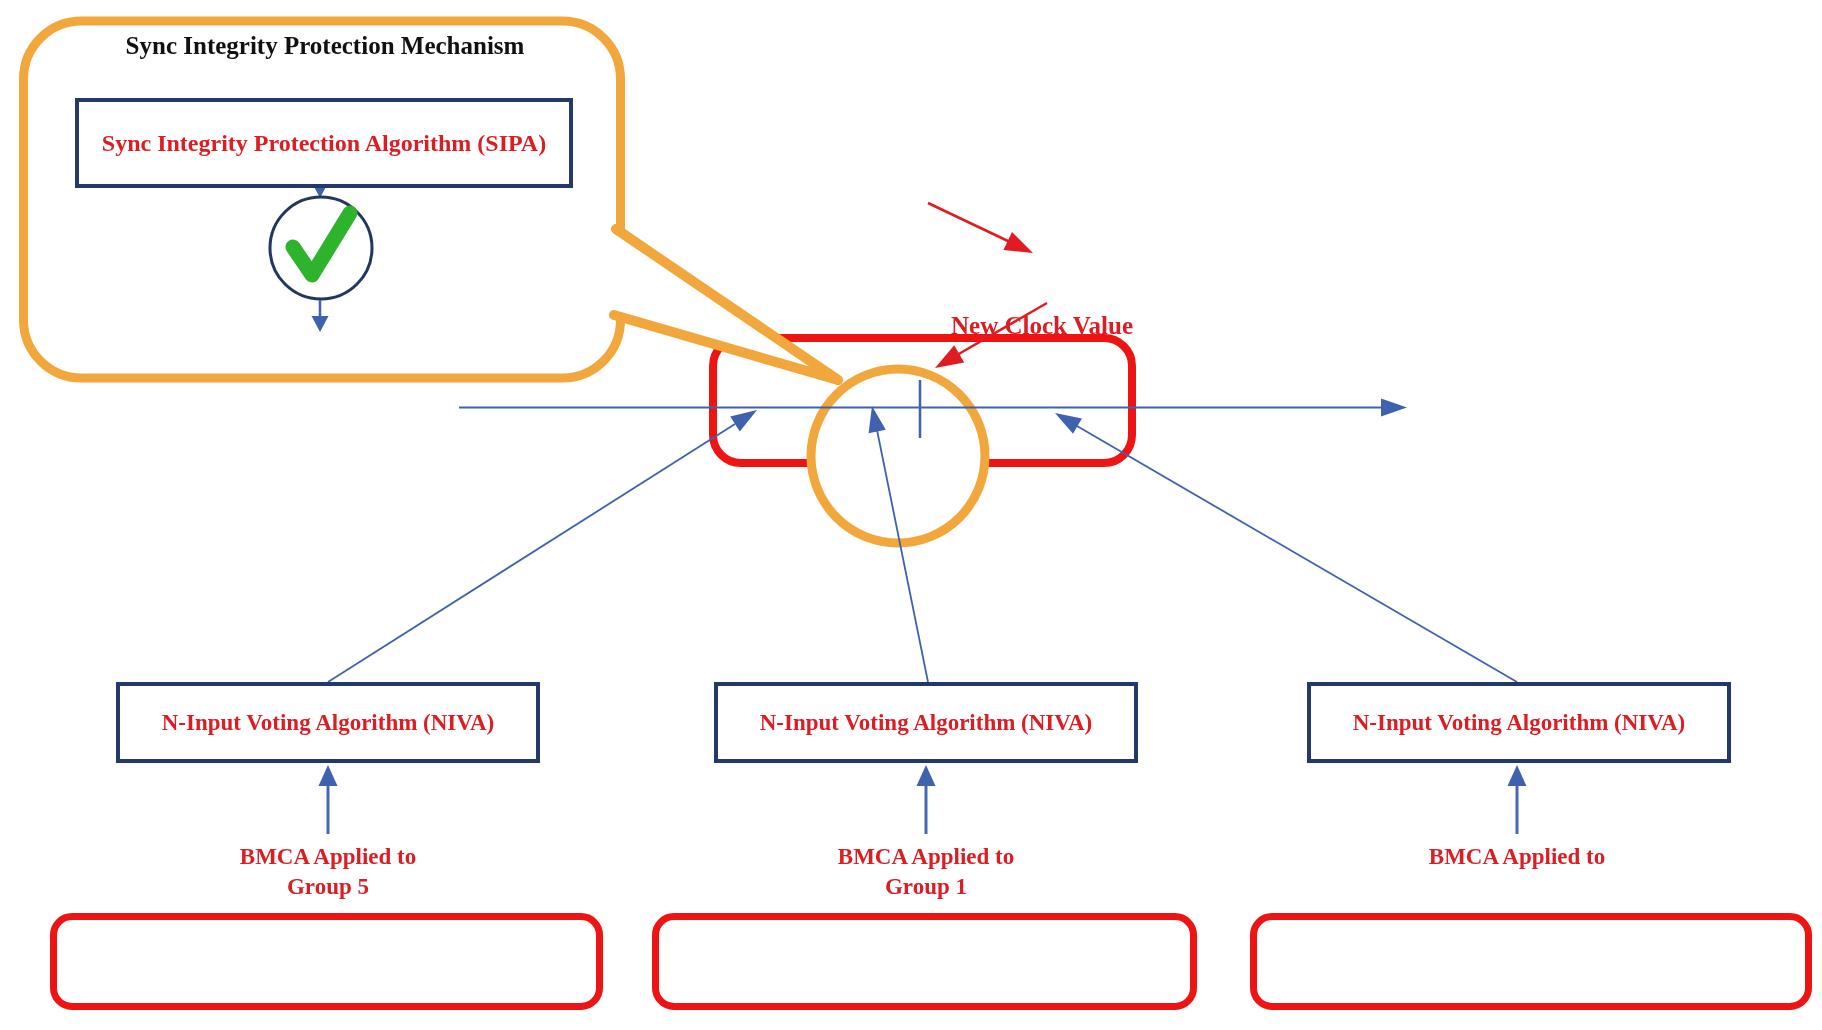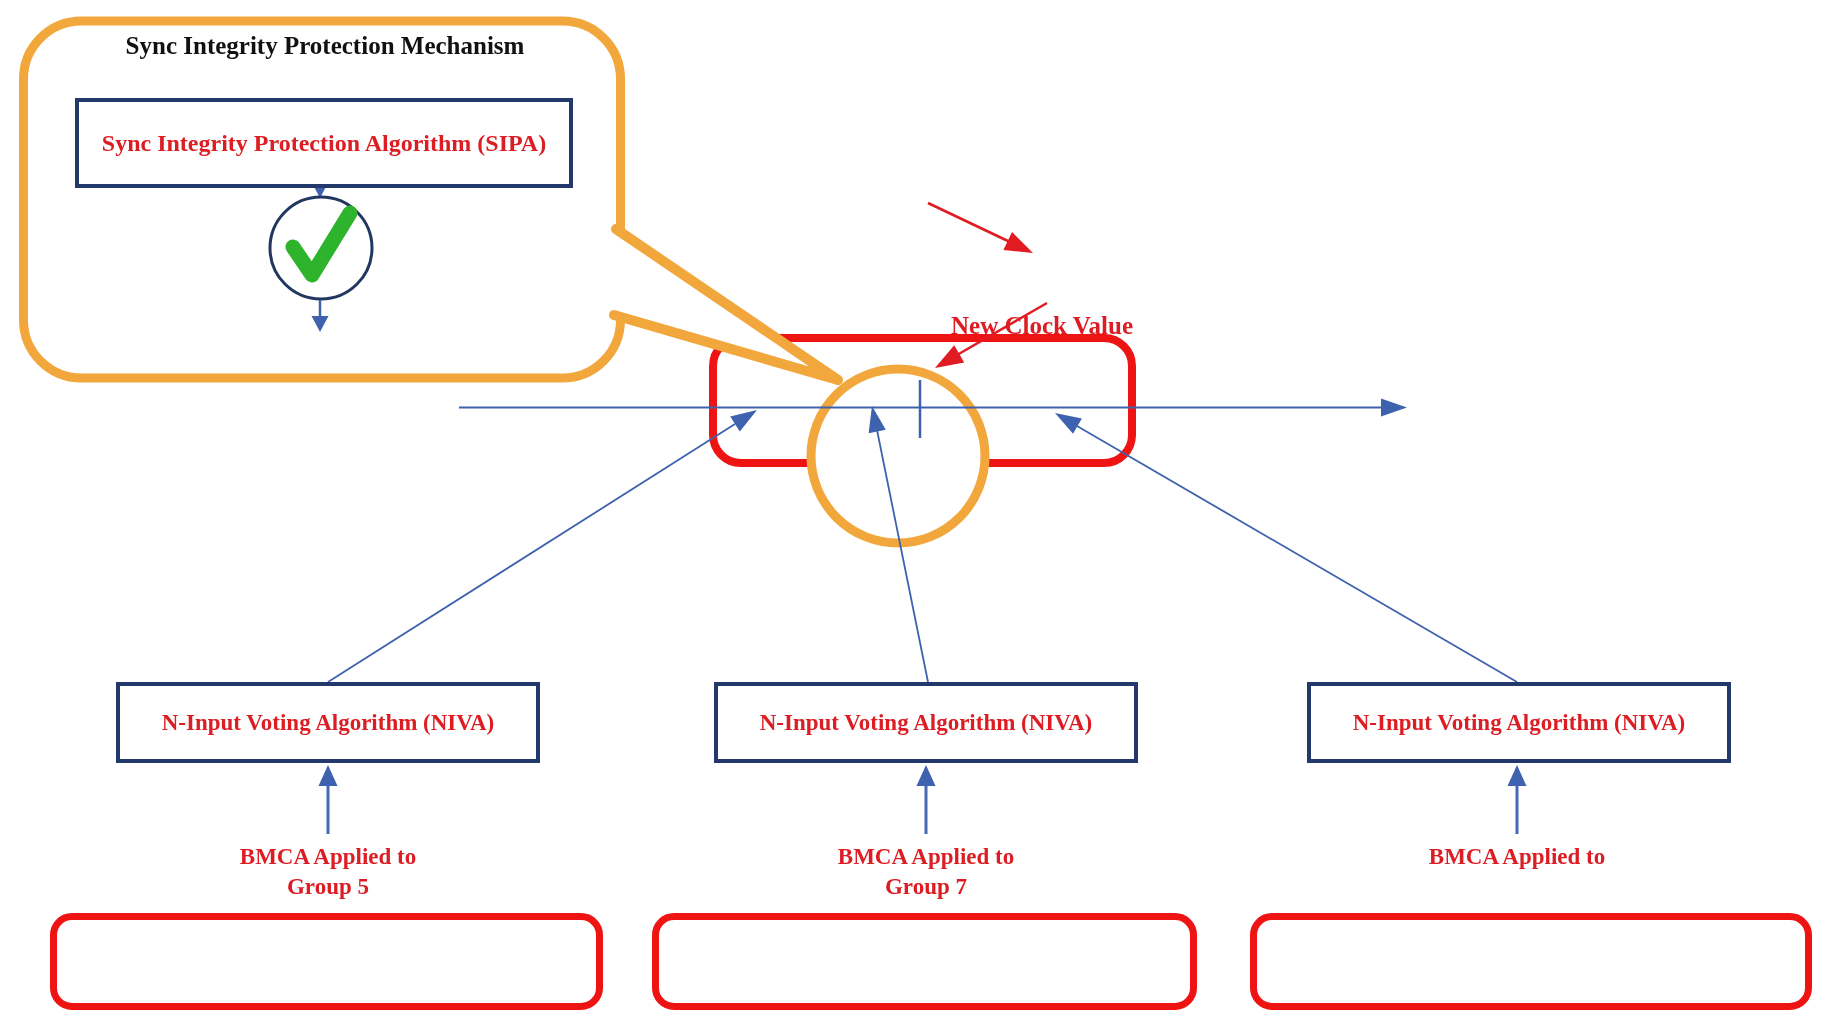--- a/index.html
+++ b/index.html
@@ -93,21 +93,21 @@
   <div class="abs navy-box" style="left:1307px;top:682px;width:424px;height:81px;font-size:23px;">
     <span>N-Input Voting Algorithm (NIVA)</span>
   </div>
 
   <div class="abs red-label" style="left:198px;top:842px;width:260px;font-size:23px;line-height:30px;">
     <div>BMCA Applied to</div>
     <div>Group 5</div>
   </div>
   <div class="abs red-label" style="left:796px;top:842px;width:260px;font-size:23px;line-height:30px;">
     <div>BMCA Applied to</div>
-    <div>Group 7</div>
+    <div>Group 1</div>
   </div>
   <div class="abs red-label" style="left:1387px;top:842px;width:260px;font-size:23px;line-height:30px;">
     <div>BMCA Applied to</div>
   </div>
 
   <div class="abs red-slot" style="left:50px;top:913px;width:553px;height:97px;"></div>
   <div class="abs red-slot" style="left:652px;top:913px;width:545px;height:97px;"></div>
   <div class="abs red-slot" style="left:1250px;top:913px;width:562px;height:97px;"></div>
 
 </div>

